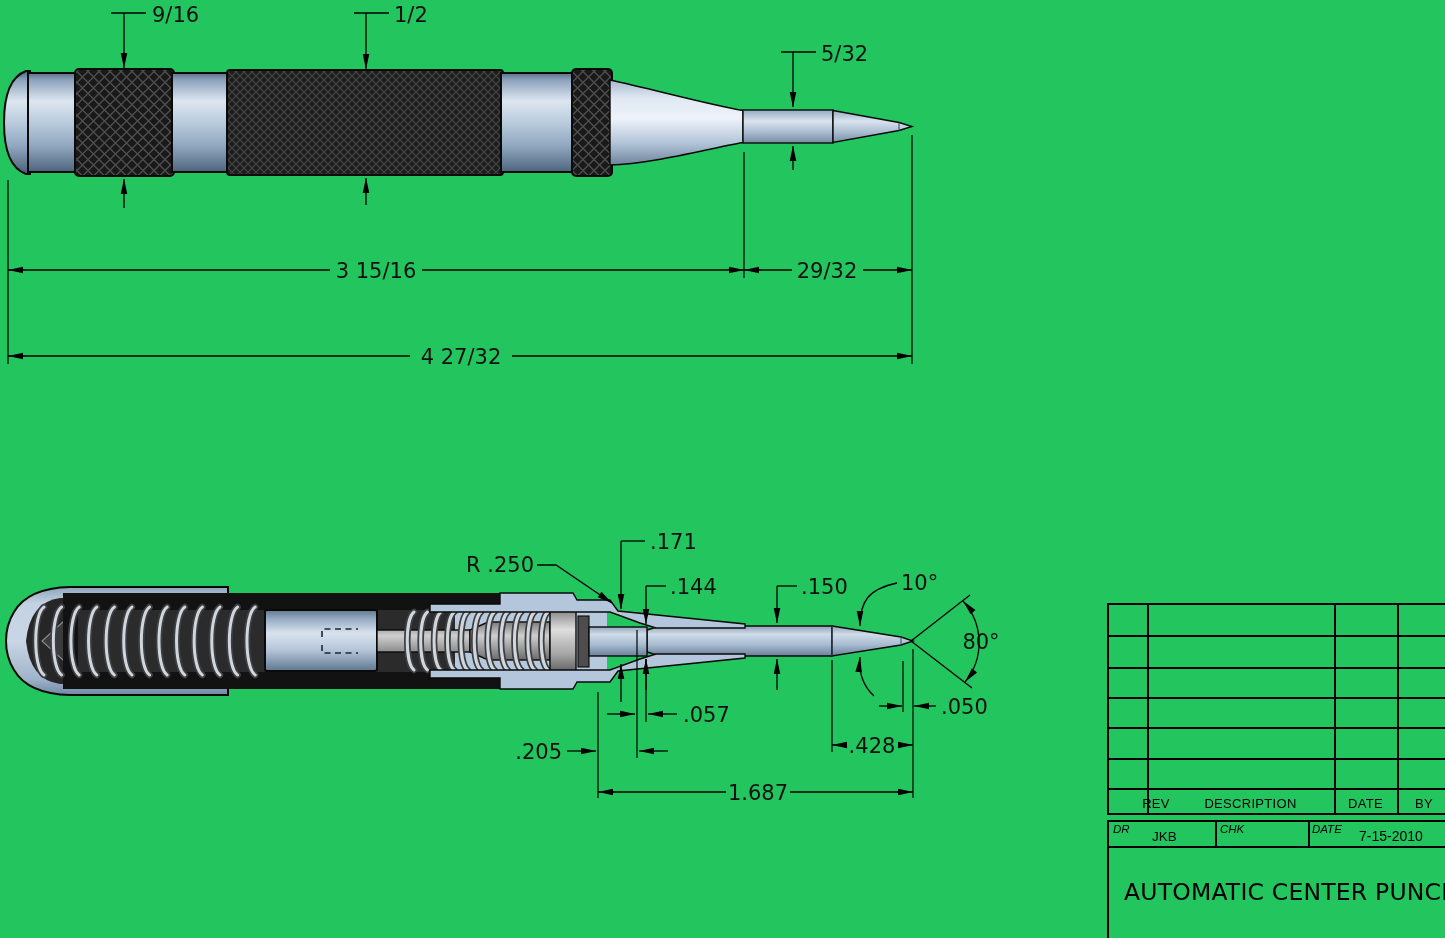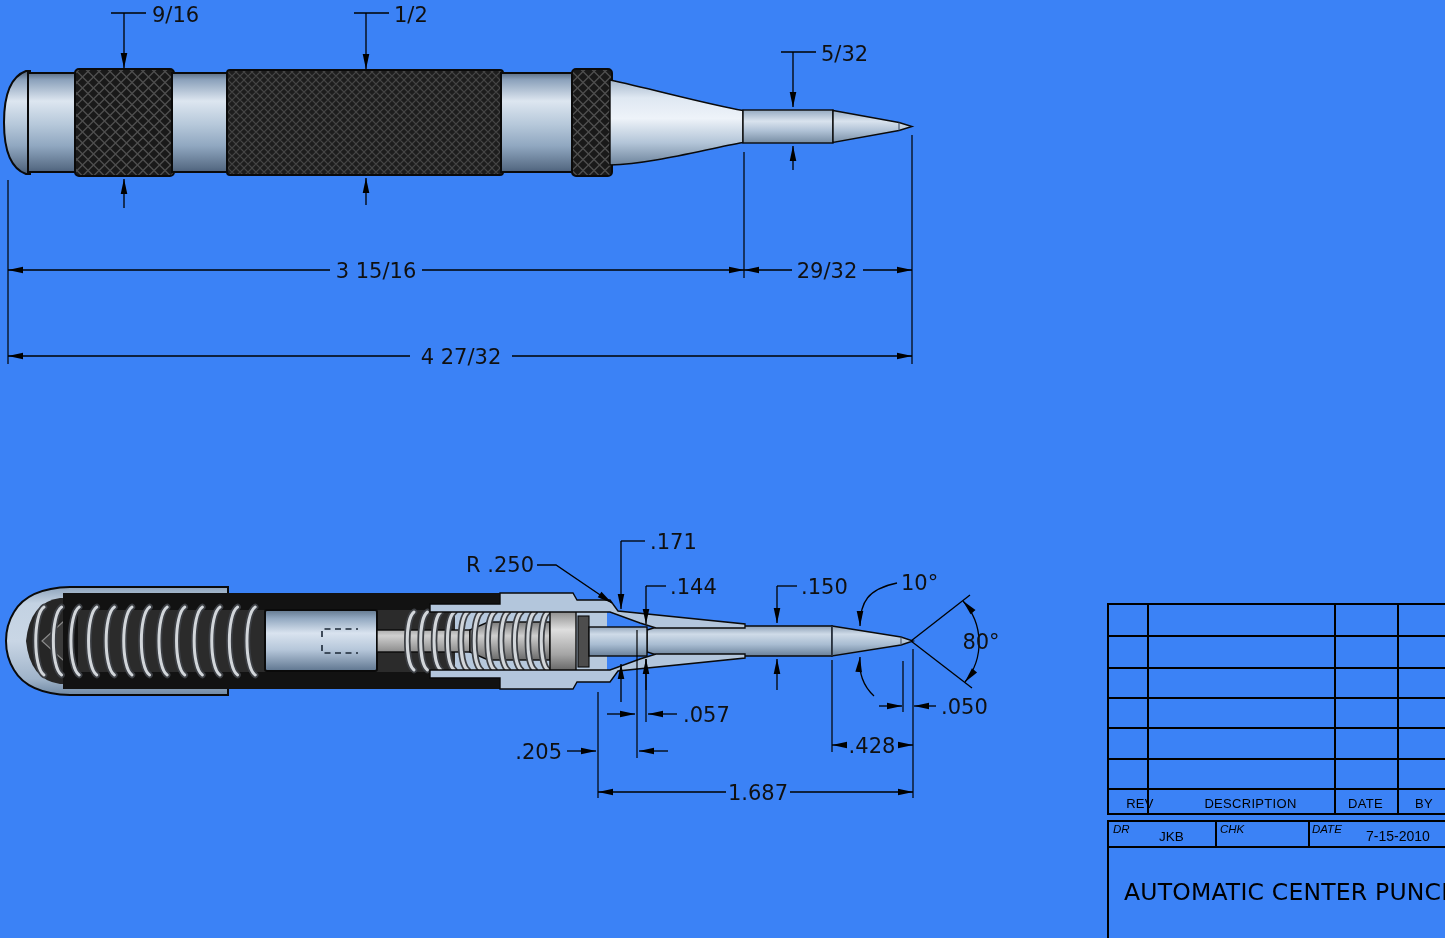--- a/index.html
+++ b/index.html
@@ -1,33 +1,33 @@
 <!DOCTYPE html>
 <html><head>
 <meta charset="utf-8">
 <style>
   html,body{margin:0;padding:0;background:#fff;}
-  #page{position:relative;width:1445px;height:938px;background:#3b82f6;overflow:hidden;
+  #page{position:relative;width:1445px;height:938px;background:#22c55e;overflow:hidden;
         font-family:"DejaVu Sans",sans-serif;}
   svg{position:absolute;left:0;top:0;}
   .dim{font-family:"DejaVu Sans",sans-serif;font-size:21px;fill:#101010;}
   .dimline{stroke:#000;stroke-width:1.3;fill:none;}
   .extline{stroke:#000;stroke-width:1.2;fill:none;}
   .outline{stroke:#0a0a0a;stroke-width:2;}
   .outline-thin{stroke:#0a0a0a;stroke-width:1.4;}
   
   .tb{position:absolute;box-sizing:border-box;font-family:"Liberation Sans",sans-serif;color:#000;}
   #revtable{left:1107px;top:603px;width:346px;height:212px;border:2px solid #000;}
   #signrow{left:1107px;top:820px;width:346px;height:28px;border:2px solid #000;}
   #titlearea{left:1107px;top:848px;width:346px;height:90px;border-left:2px solid #000;}
   .hline{position:absolute;left:0;width:100%;height:1.6px;background:#000;}
   .vline{position:absolute;top:0;width:1.8px;height:100%;background:#000;}
   .tb-cell{position:absolute;text-align:center;font-size:13px;letter-spacing:.3px;line-height:26px;height:26px;}
   .tb-small{position:absolute;font-size:11.5px;font-style:italic;}
-  .tb-val{position:absolute;font-size:13.5px;margin-left:7px;}
+  .tb-val{position:absolute;font-size:13.5px;}
   #drawing-title{position:absolute;left:15px;top:30px;font-family:"DejaVu Sans",sans-serif;
                  font-size:23.5px;letter-spacing:.2px;white-space:nowrap;}
 </style>
 </head>
 <body>
 
 <div id="page">
 <svg width="1445" height="938" viewBox="0 0 1445 938">
   <defs>
     <marker id="arr" viewBox="0 0 16 8" markerUnits="userSpaceOnUse" markerWidth="16" markerHeight="8" refX="15.5" refY="4" orient="auto-start-reverse">
@@ -305,21 +305,21 @@
 <div class="tb" id="revtable">
   <div class="hline" style="top:30px"></div>
   <div class="hline" style="top:62px"></div>
   <div class="hline" style="top:92px"></div>
   <div class="hline" style="top:122px"></div>
   <div class="hline" style="top:153px"></div>
   <div class="hline" style="top:183px"></div>
   <div class="vline" style="left:38px"></div>
   <div class="vline" style="left:225px"></div>
   <div class="vline" style="left:288px"></div>
-  <div class="tb-cell" style="left:0;width:62px;top:186px">REV</div>
+  <div class="tb-cell" style="left:16px;width:62px;top:186px">REV</div>
   <div class="tb-cell" style="left:38px;width:207px;top:186px">DESCRIPTION</div>
   <div class="tb-cell" style="left:225px;width:63px;top:186px">DATE</div>
   <div class="tb-cell" style="left:288px;width:54px;top:186px">BY</div>
 </div>
 
 <div class="tb" id="signrow">
   <div class="vline" style="left:106px"></div>
   <div class="vline" style="left:199px"></div>
   <div class="tb-small" style="left:4px;top:1px">DR</div>
   <div class="tb-val" style="left:43px;top:7px">JKB</div>

